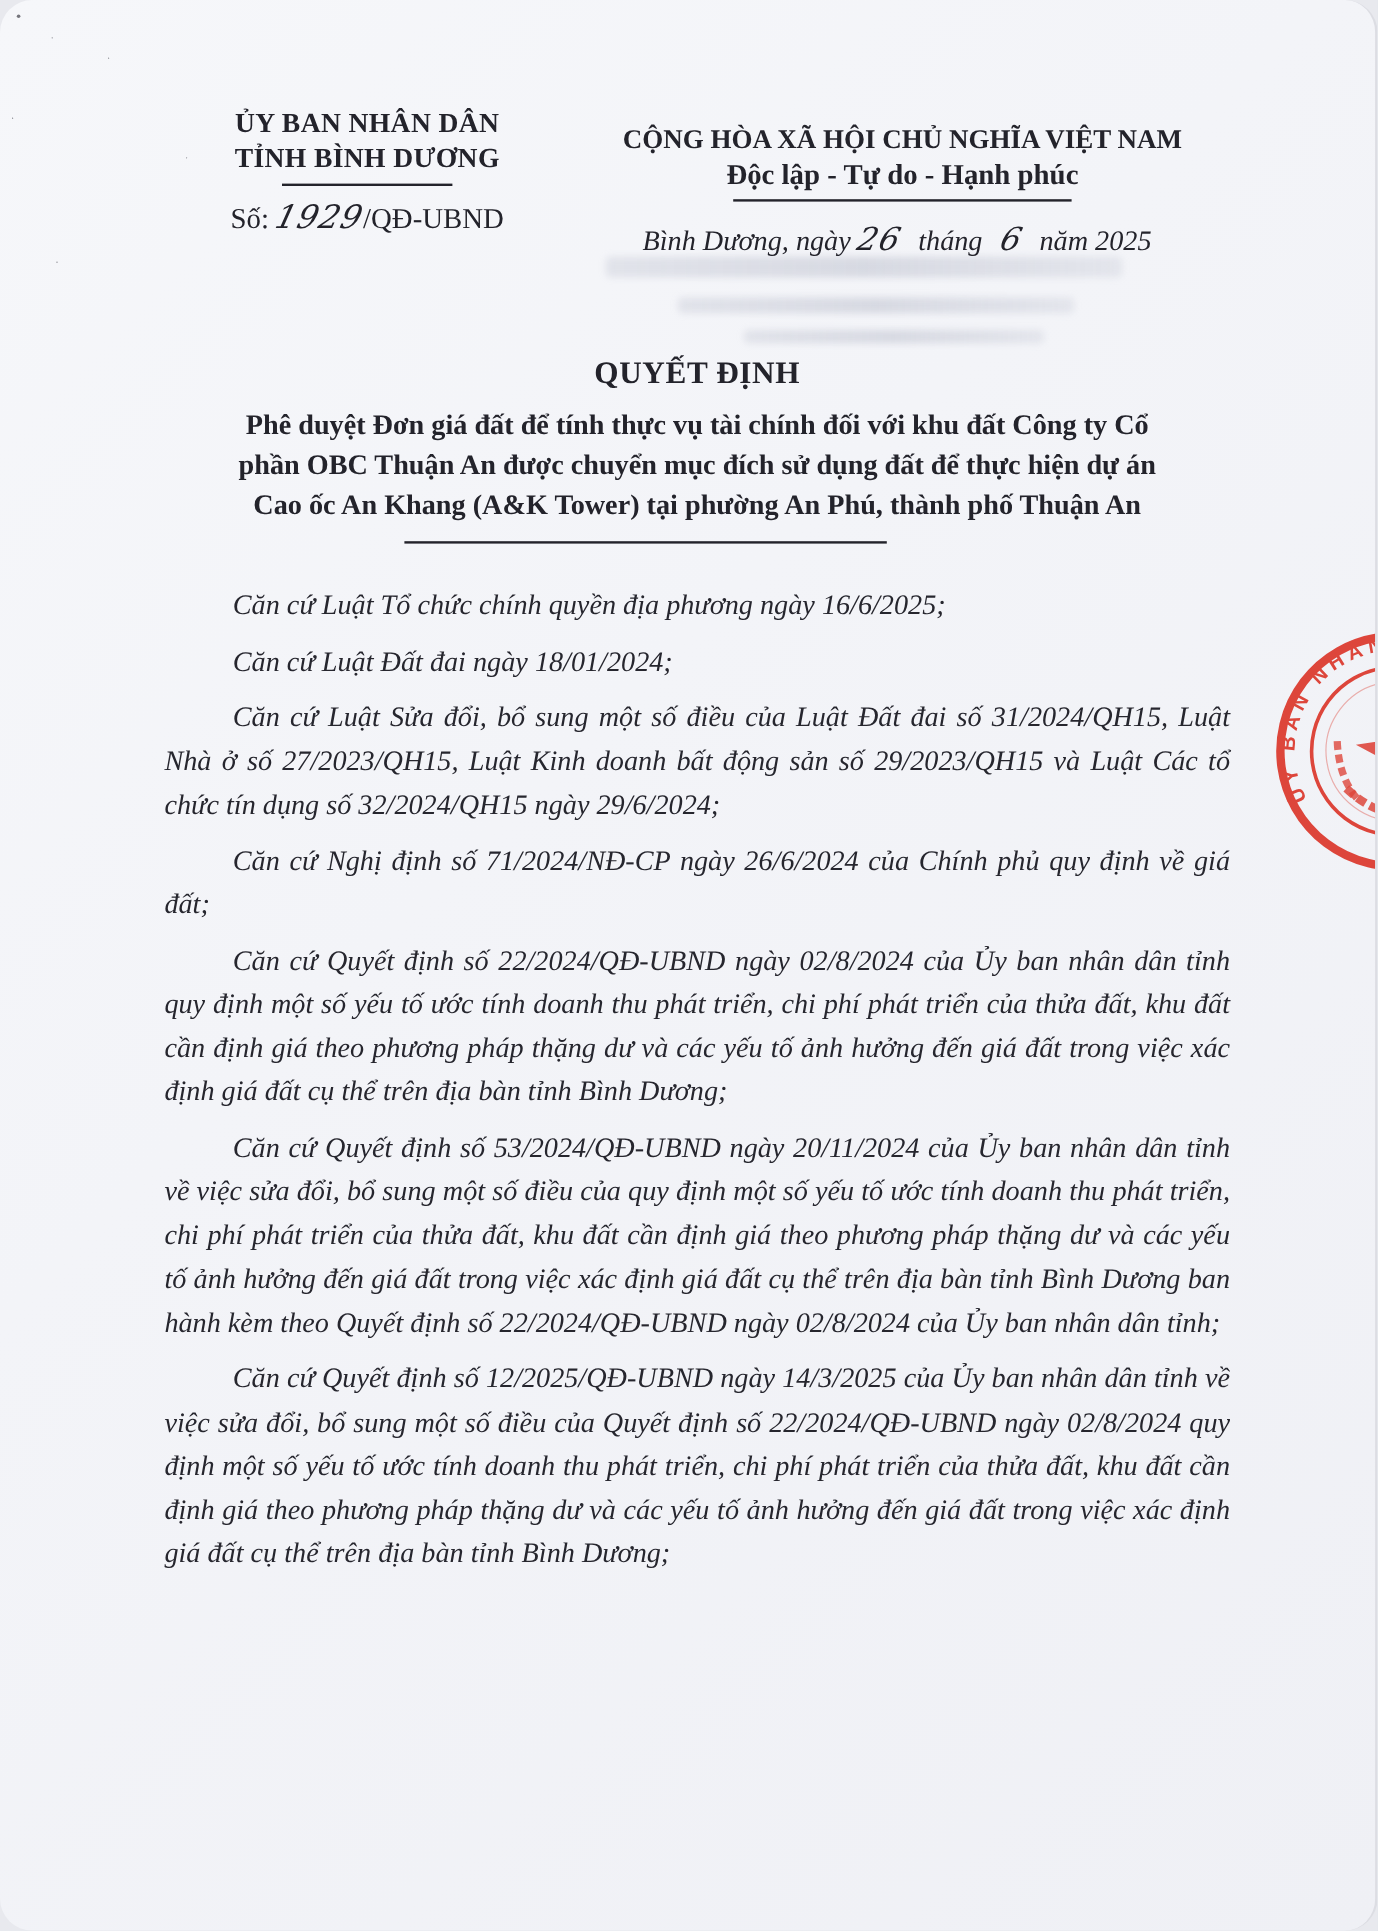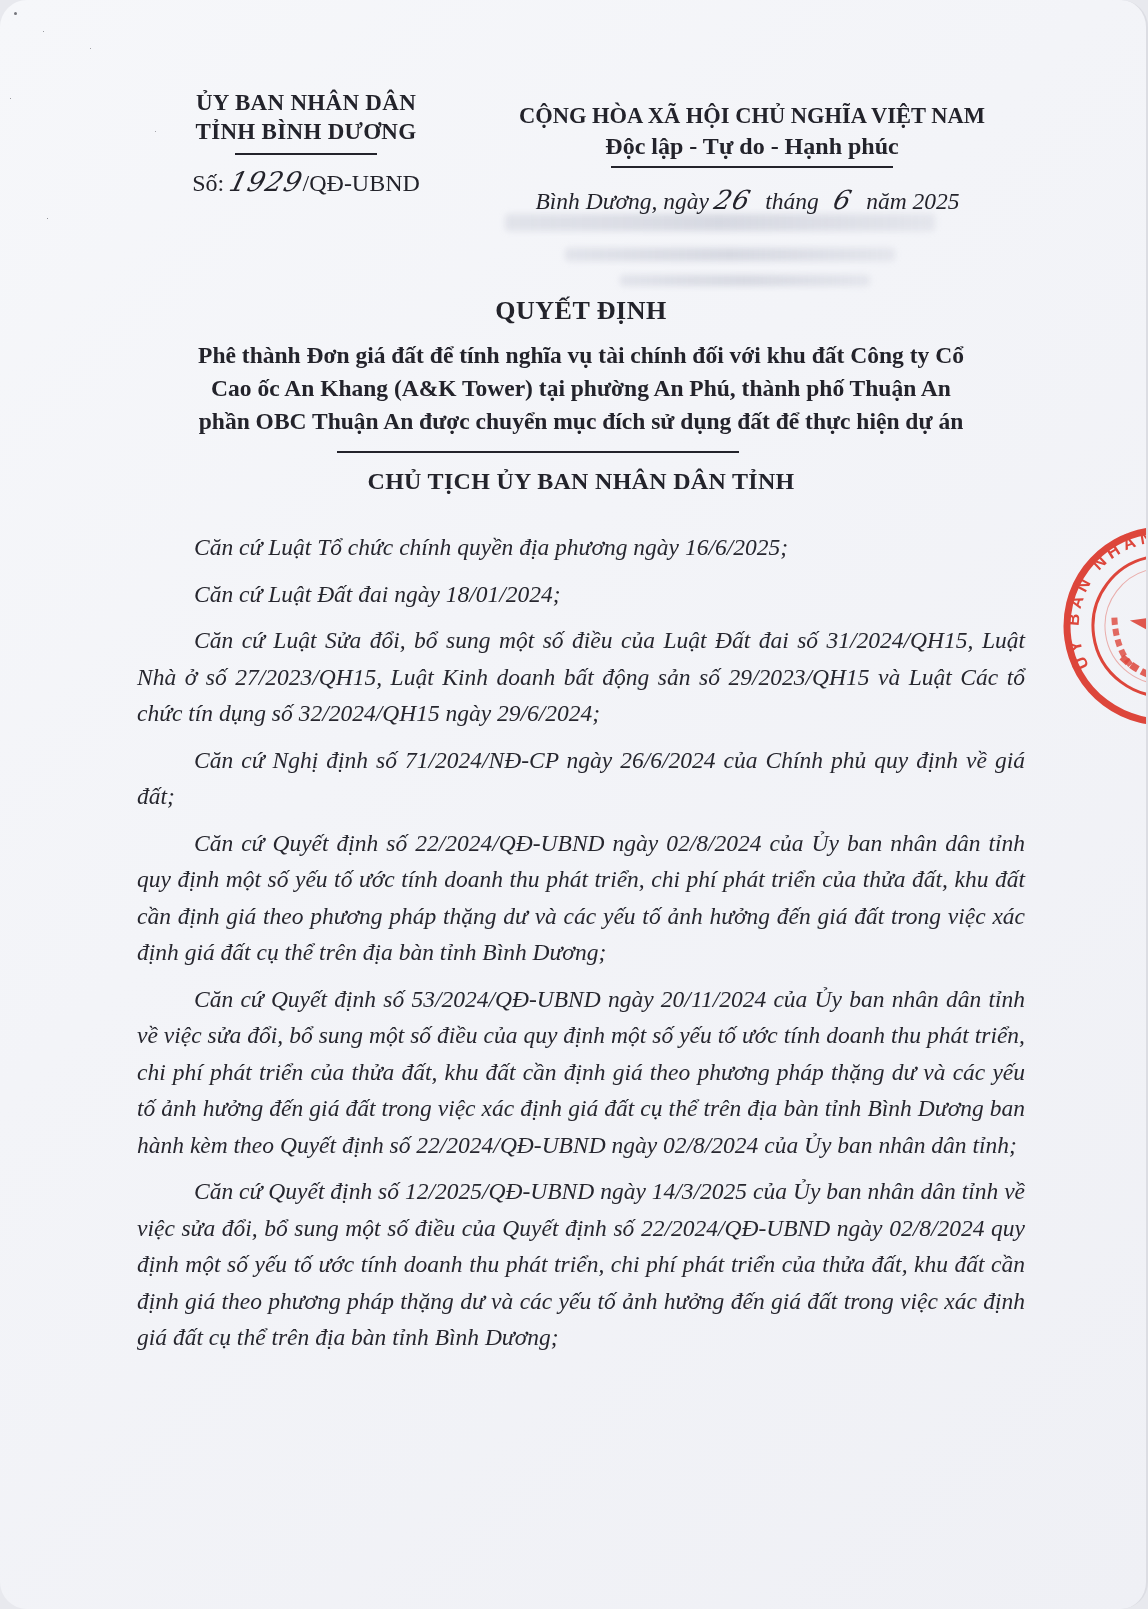--- a/index.html
+++ b/index.html
@@ -90,26 +90,25 @@
         <span class="gap">tháng</span>
         <span class="hand">6</span>
         <span class="gap">năm 2025</span>
       </div>
     </div>
   </header>
 
   <main class="main-col">
     <div class="doc-title">QUYẾT ĐỊNH</div>
     <div class="doc-subtitle">
-      <div>Phê thành Đơn giá đất để tính nghĩa vụ tài chính đối với khu đất Công ty Cổ</div>
+      <div>Phê duyệt Đơn giá đất để tính thực vụ tài chính đối với khu đất Công ty Cổ</div>
+      <div>phần OBC Thuận An được chuyển mục đích sử dụng đất để thực hiện dự án</div>
       <div>Cao ốc An Khang (A&amp;K Tower) tại phường An Phú, thành phố Thuận An</div>
-      <div>phần OBC Thuận An được chuyển mục đích sử dụng đất để thực hiện dự án</div>
     </div>
     <div class="divider"></div>
-    <div class="issuer">CHỦ TỊCH ỦY BAN NHÂN DÂN TỈNH</div>
 
     <div class="body-text">
       <p>Căn cứ Luật Tổ chức chính quyền địa phương ngày 16/6/2025;</p>
       <p>Căn cứ Luật Đất đai ngày 18/01/2024;</p>
       <p>Căn cứ Luật Sửa đổi, bổ sung một số điều của Luật Đất đai số 31/2024/QH15, Luật Nhà ở số 27/2023/QH15, Luật Kinh doanh bất động sản số 29/2023/QH15 và Luật Các tổ chức tín dụng số 32/2024/QH15 ngày 29/6/2024;</p>
       <p>Căn cứ Nghị định số 71/2024/NĐ-CP ngày 26/6/2024 của Chính phủ quy định về giá đất;</p>
       <p>Căn cứ Quyết định số 22/2024/QĐ-UBND ngày 02/8/2024 của Ủy ban nhân dân tỉnh quy định một số yếu tố ước tính doanh thu phát triển, chi phí phát triển của thửa đất, khu đất cần định giá theo phương pháp thặng dư và các yếu tố ảnh hưởng đến giá đất trong việc xác định giá đất cụ thể trên địa bàn tỉnh Bình Dương;</p>
       <p>Căn cứ Quyết định số 53/2024/QĐ-UBND ngày 20/11/2024 của Ủy ban nhân dân tỉnh về việc sửa đổi, bổ sung một số điều của quy định một số yếu tố ước tính doanh thu phát triển, chi phí phát triển của thửa đất, khu đất cần định giá theo phương pháp thặng dư và các yếu tố ảnh hưởng đến giá đất trong việc xác định giá đất cụ thể trên địa bàn tỉnh Bình Dương ban hành kèm theo Quyết định số 22/2024/QĐ-UBND ngày 02/8/2024 của Ủy ban nhân dân tỉnh;</p>
       <p>Căn cứ Quyết định số 12/2025/QĐ-UBND ngày 14/3/2025 của Ủy ban nhân dân tỉnh về việc sửa đổi, bổ sung một số điều của Quyết định số 22/2024/QĐ-UBND ngày 02/8/2024 quy định một số yếu tố ước tính doanh thu phát triển, chi phí phát triển của thửa đất, khu đất cần định giá theo phương pháp thặng dư và các yếu tố ảnh hưởng đến giá đất trong việc xác định giá đất cụ thể trên địa bàn tỉnh Bình Dương;</p>
     </div>

